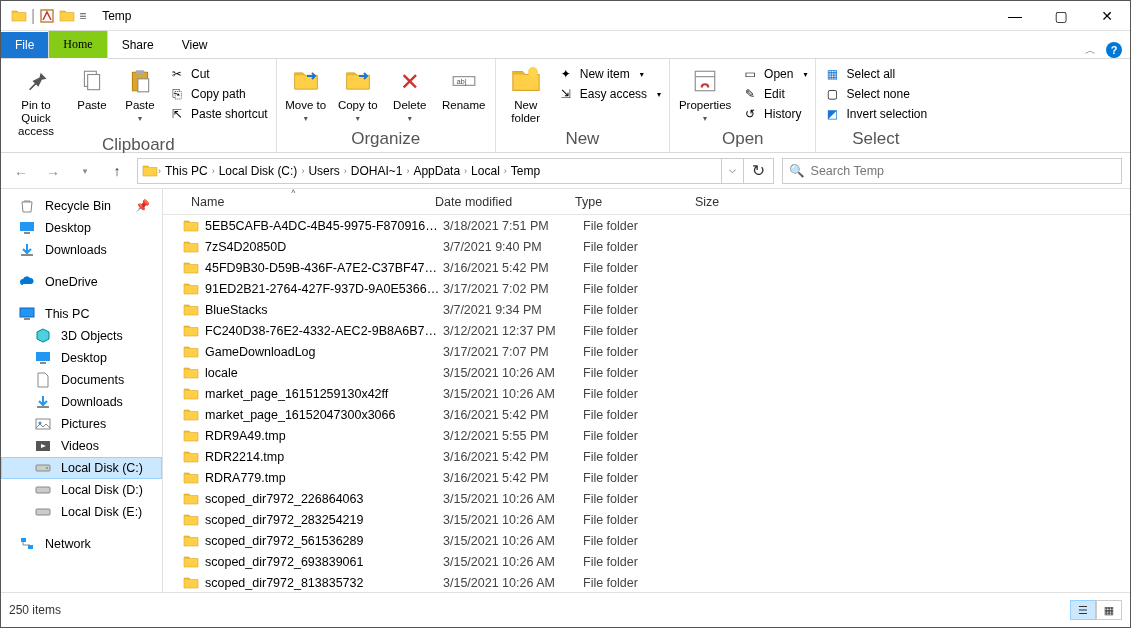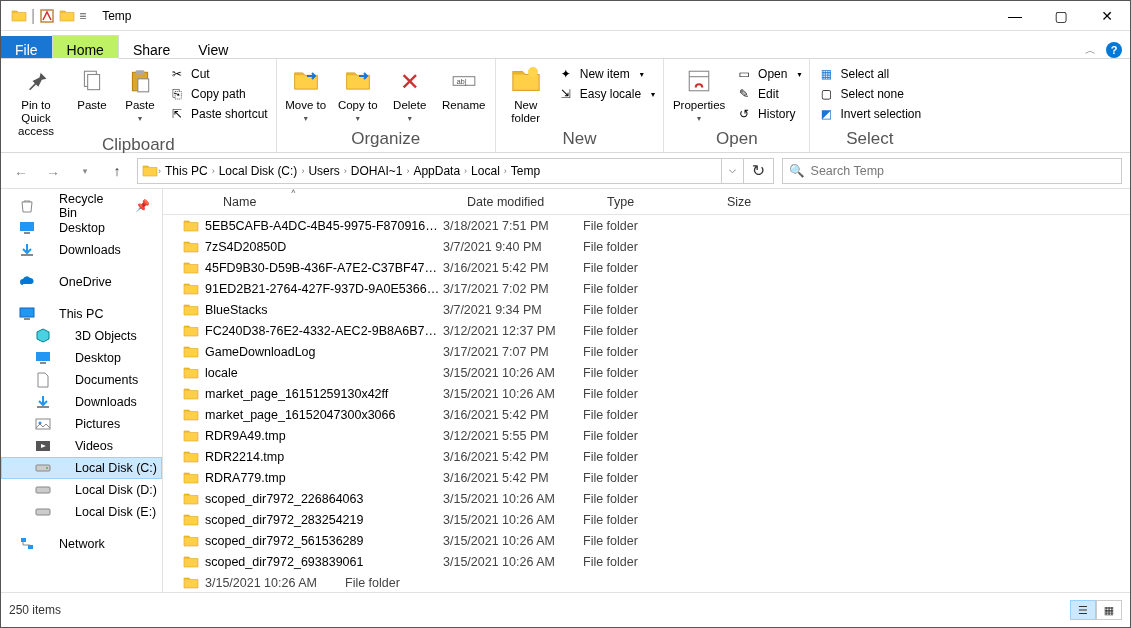--- a/index.html
+++ b/index.html
@@ -10,23 +10,23 @@
   .titlebar { height: 30px; background: #fff; display: flex; align-items: center; padding: 0 0 0 4px; border-bottom: 1px solid #e1e1e1; }
   .titlebar .qat { display: flex; align-items: center; gap: 4px; padding: 0 6px; }
   .titlebar .qat svg, .titlebar .qat .icon { width: 16px; height: 16px; }
   .titlebar .title { font-size: 12px; margin-left: 10px; color: #000; }
   .titlebar .spacer { flex: 1; }
   .titlebar .winbtn { display: flex; }
   .titlebar .winbtn > div { width: 46px; height: 30px; display: flex; align-items: center; justify-content: center; font-size: 14px; }
 
   
   .tabs { display: flex; align-items: flex-end; height: 28px; border-bottom: 1px solid #d9d9d9; background: #fff; }
-  .tab { font-size: 14px; padding: 6px 14px 0 14px; color: #000; cursor: default; }
+  .tab { font-size: 12px; padding: 6px 14px 6px 14px; color: #000; cursor: default; }
   .tab.file { background: #1976d2; color: #fff; }
-  .tab.active { border: 1px solid #d9d9d9; border-bottom: 1px solid #fff; margin-bottom: -1px; background: #bef264; }
+  .tab.active { border: 1px solid #d9d9d9; border-bottom: 1px solid #fff; margin-bottom: -1px; background: #84cc16; font-family: Liberation Serif, serif; }
   .tabs .ribbon-right { margin-left: auto; display: flex; align-items: center; padding-right: 8px; gap: 10px; }
   .tabs .ribbon-right .chev { font-size: 11px; color: #666; }
   .tabs .ribbon-right .help { width: 16px; height: 16px; border-radius: 50%; background: #0078d7; color: #fff; display: flex; align-items: center; justify-content: center; font-size: 11px; font-weight: bold; }
 
   
   .ribbon { display: flex; height: 94px; border-bottom: 1px solid #d9d9d9; background: #fff; }
   .group { display: flex; flex-direction: column; justify-content: space-between; border-right: 1px solid #e1e1e1; padding: 2px 6px 2px 6px; }
   .group .controls { display: flex; align-items: flex-start; gap: 6px; height: 74px; padding-top: 4px;}
   .group .label { font-size: 17px; color: #555; text-align: center; padding-bottom: 1px;}
   .vbtn { display: flex; flex-direction: column; align-items: center; justify-content: flex-start; width: 58px; font-size: 11.5px; color: #000; text-align: center; padding-top: 0; line-height: 13px; position: relative; }
@@ -43,32 +43,32 @@
   .addrbar { flex: 1; display: flex; align-items: center; border: 1px solid #ccc; height: 26px; padding-left: 4px; font-size: 12px; }
   .addrbar .crumb { padding: 0 4px; display: flex; align-items: center; gap: 4px; }
   .addrbar .sep { color: #777; font-size: 9px; }
   .addrbar .hist { margin-left: auto; border-left: 1px solid #ccc; width: 22px; display: flex; align-items: center; justify-content: center; height: 100%; color: #555; font-size: 9px;}
   .refresh { width: 30px; height: 26px; border: 1px solid #ccc; border-left:0; display: flex; align-items: center; justify-content: center; color: #333; margin-left:-8px;}
   .search { width: 340px; border: 1px solid #ccc; height: 26px; display: flex; align-items: center; padding: 0 6px; gap: 6px; color: #777; font-size: 12.5px; }
 
   
   .body { flex: 1; display: flex; min-height: 0; }
   .navpane { width: 162px; border-right: 1px solid #e1e1e1; padding: 6px 0; overflow-y: auto; font-size: 12.5px; }
-  .navpane .node { display: flex; align-items: center; gap: 24px; padding: 2px 2px 2px 18px; height: 22px;}
+  .navpane .node { display: flex; align-items: center; gap: 10px; padding: 2px 2px 2px 18px; height: 22px;}
   .navpane .node.child { padding-left: 34px; }
   .navpane .node.sel { background: #cce8ff; border: 1px solid #99d1ff; padding-left: 33px; }
   .navpane .node .pin { margin-left: auto; margin-right: 10px; color: #666; font-size: 12px;}
   .navpane .gap { height: 10px; }
   .navicon { width: 16px; height: 16px; flex-shrink: 0;}
 
   
   .filearea { flex: 1; display: flex; flex-direction: column; }
   .cols { display: flex; border-bottom: 1px solid #e5e5e5; font-size: 12.5px; color: #333; padding-left: 20px; height: 26px; align-items: center; position: relative;}
   .cols > div { padding: 4px 8px; border-right: 1px solid transparent; }
-  .col-name { width: 244px; margin-left: 32px; }
+  .col-name { width: 244px; }
   .col-date { width: 140px; }
   .col-type { width: 120px; }
   .col-size { width: 80px; }
   .cols .sortind { position:absolute; left: 128px; top: -2px; font-size: 8px; color: #555; }
   .filelist { flex: 1; overflow-y: auto; }
   .filelist::-webkit-scrollbar { width: 16px; }
   .filelist::-webkit-scrollbar-track { background: #f0f0f0; }
   .filelist::-webkit-scrollbar-thumb { background: #c2c2c2; }
   .row { display: flex; align-items: center; padding-left: 20px; font-size: 12.5px; height: 21px; }
   .row .ficon { width: 16px; height: 16px; margin-right: 6px;}
@@ -232,21 +232,21 @@
           <span>New folder</span>
         </div>
         <div class="mini-stack">
           <div class="mini">
               <span class="icon">✦</span>
               <span>New item</span> 
               <span style="font-size:8px;margin-left:4px">▾</span>
             </div>
           <div class="mini">
               <span class="icon">⇲</span>
-              <span>Easy locale</span> 
+              <span>Easy access</span> 
               <span style="font-size:8px;margin-left:4px">▾</span>
             </div>
         </div>
       </div>
       <div class="label">New</div>
     </div>
 
     <div class="group">
       <div class="controls">
         <div class="vbtn">
@@ -604,20 +604,21 @@
             </svg>
     <span class="c-name">scoped_dir7972_693839061</span>
     <span class="c-date">3/15/2021 10:26 AM</span>
     <span class="c-type">File folder</span>
     <span class="c-size"></span>
           </div>
           <div class="row">
             <svg class="ficon">
               <use href="#folder"></use>
             </svg>
+    <span class="c-name">scoped_dir7972_813835732</span>
     <span class="c-date">3/15/2021 10:26 AM</span>
     <span class="c-type">File folder</span>
     <span class="c-size"></span>
           </div>
         </div>
     </div>
   </div>
 
   <div class="status">
     <span>250 items</span>

